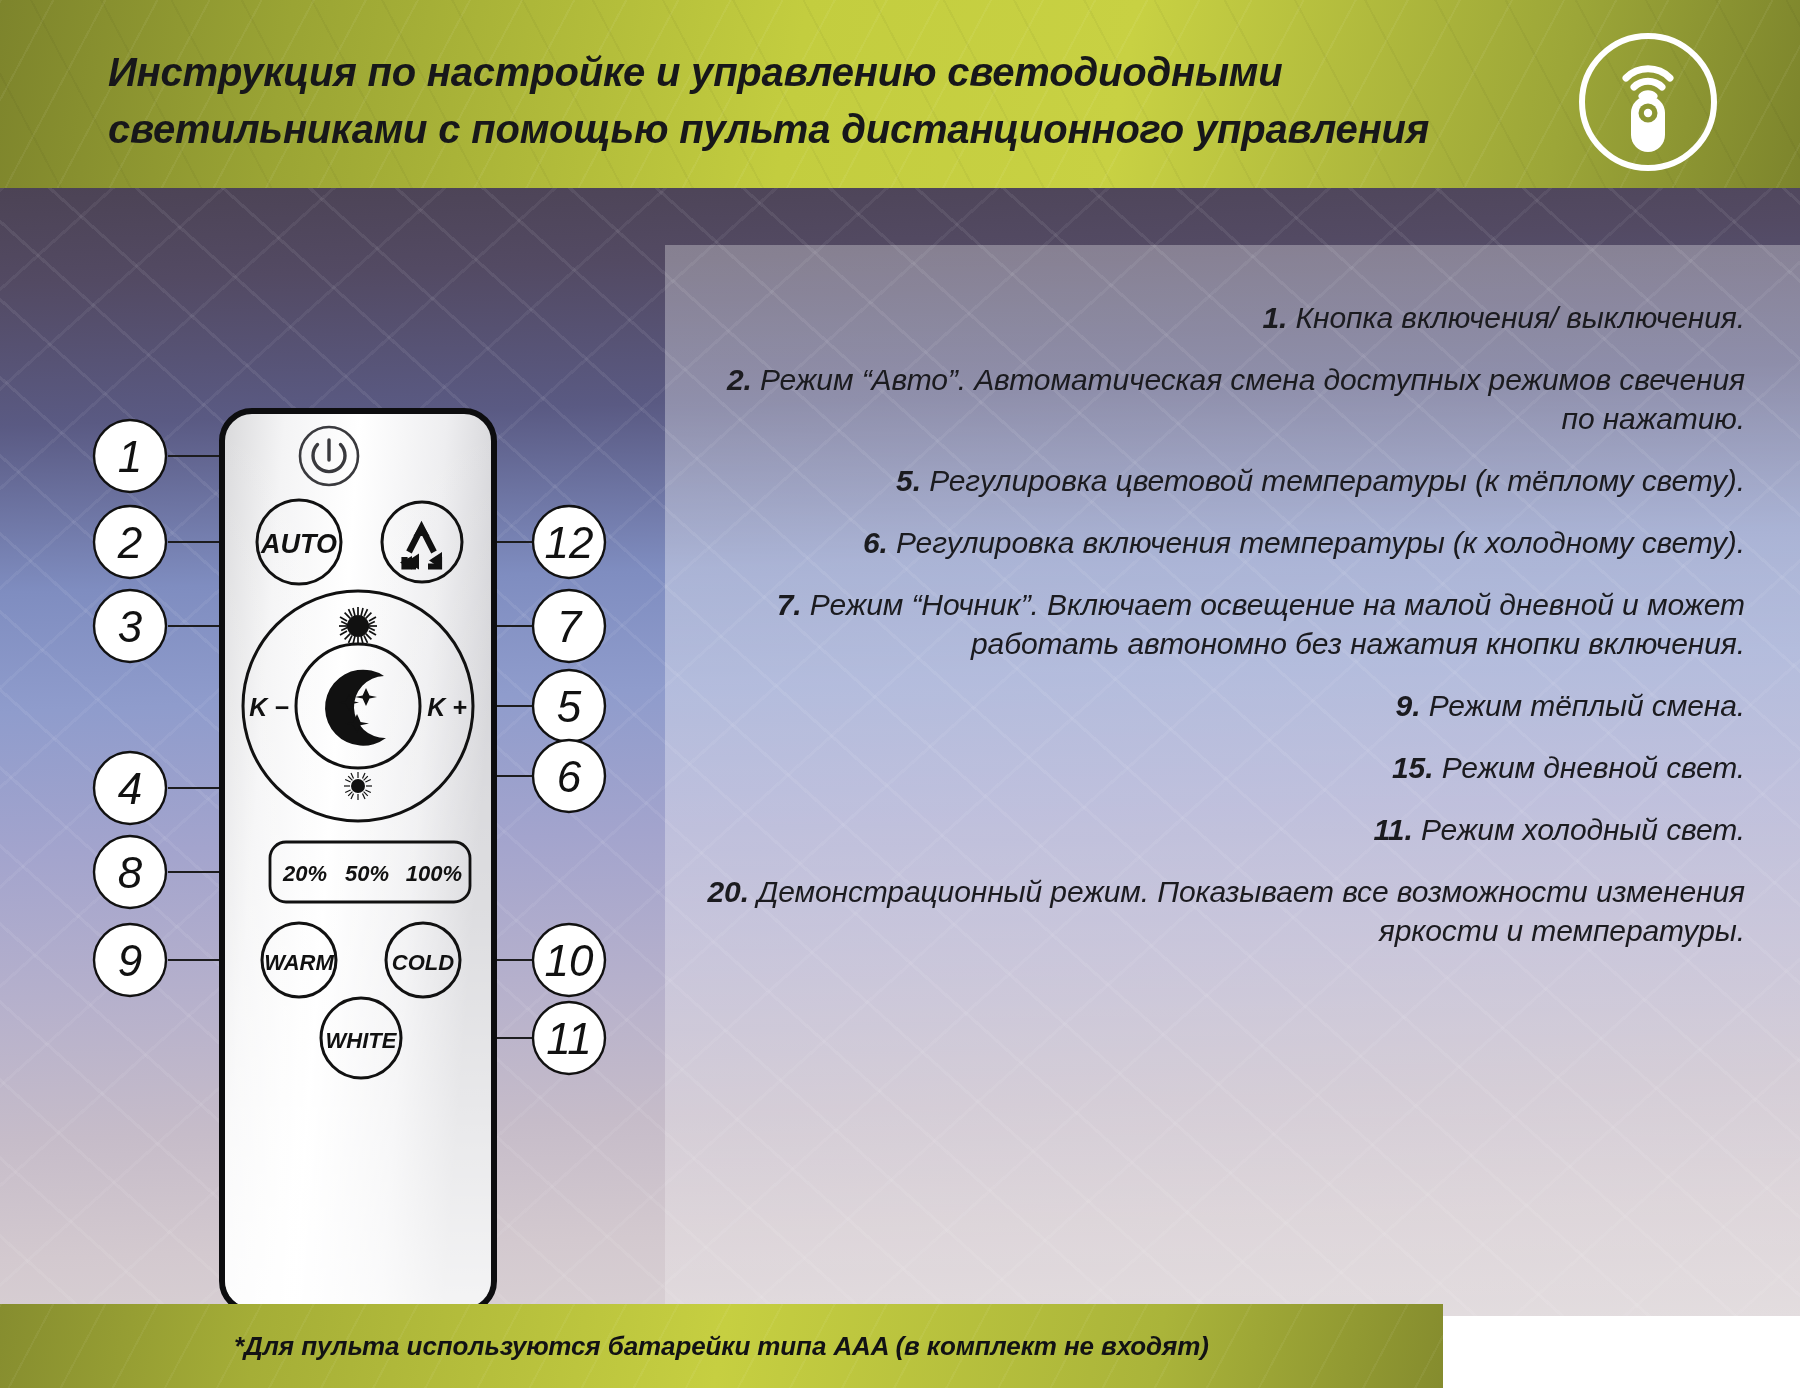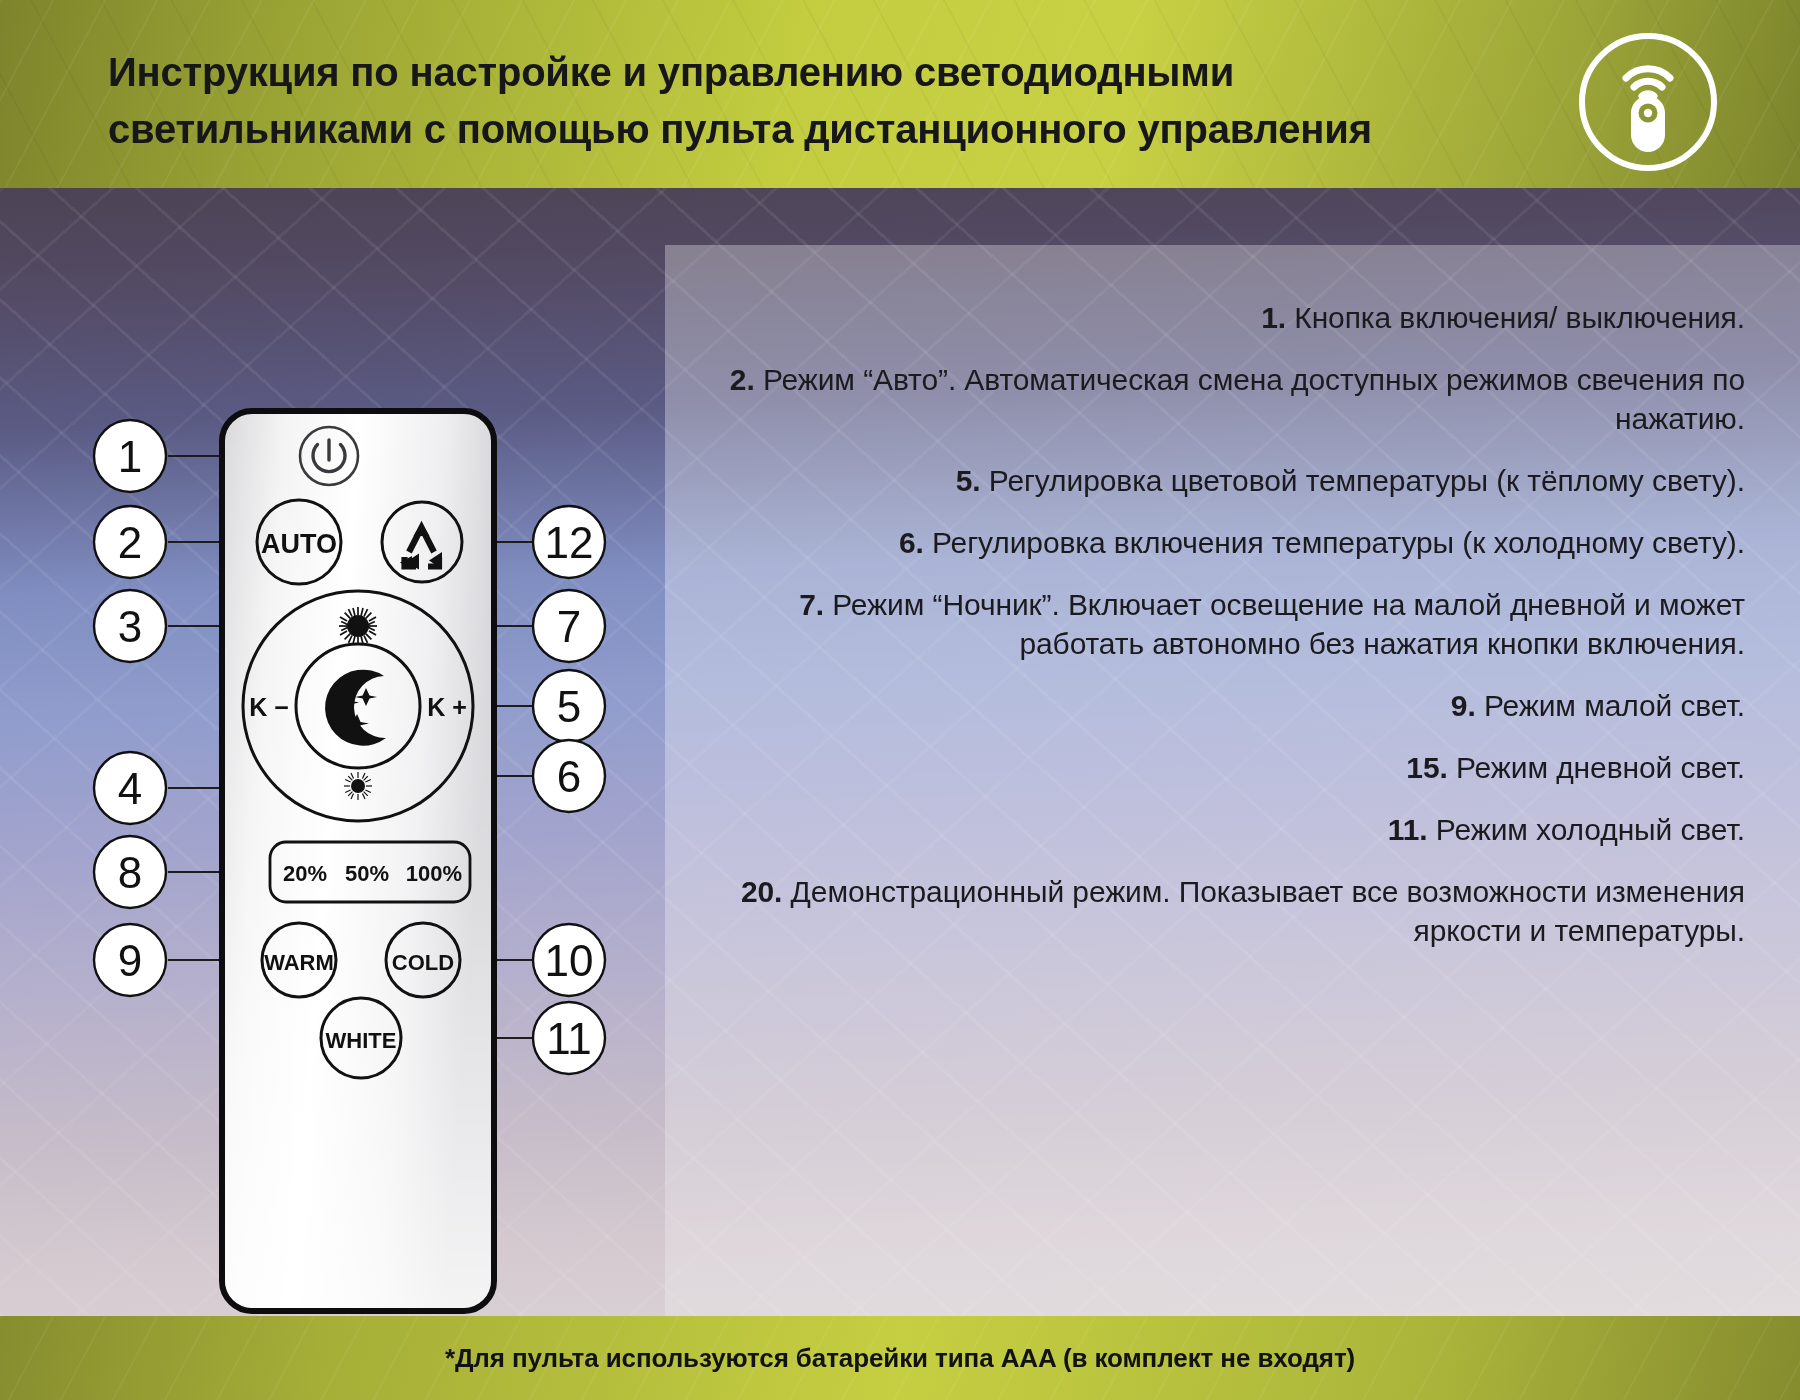--- a/index.html
+++ b/index.html
@@ -2,21 +2,21 @@
 <html lang="ru"><head>
 <meta charset="utf-8">
 <title>LED Remote Control Instruction</title>
 <style>
   html,body{margin:0;padding:0;}
   body{
     width:1800px;height:1400px;
     font-family:"Liberation Sans", sans-serif;
     overflow:hidden;background:#fff;
   }
-  .page{position:relative;width:1800px;height:1400px;overflow:hidden;}
+  .page{position:relative;width:1800px;height:1400px;overflow:hidden;font-style:italic;}
 
   
   .header{
     position:absolute;left:0;top:0;width:1800px;height:208px;
     background:
       repeating-linear-gradient(118deg, rgba(255,255,255,0.055) 0px, rgba(255,255,255,0.055) 2px, rgba(0,0,0,0) 2px, rgba(0,0,0,0) 46px),
       repeating-linear-gradient(62deg, rgba(0,0,0,0.035) 0px, rgba(0,0,0,0.035) 2px, rgba(0,0,0,0) 2px, rgba(0,0,0,0) 62px),
       linear-gradient(100deg,#7d842c 0%,#9aa434 16%,#c3cd3f 44%,#c8d143 62%,#9ca638 86%,#7c842c 100%);
     overflow:hidden;
   }
@@ -65,21 +65,21 @@
     position:absolute;left:705px;top:110px;width:1040px;text-align:right;
   }
   .li{
     font-size:30px;line-height:1.30;color:#1b1b1f;
     margin-bottom:23px;letter-spacing:-0.1px;
   }
   .li .num{font-weight:700;}
 
   
   .footer{
-    position:absolute;left:0;bottom:0;width:1800px;height:84px;
+    position:absolute;left:0;bottom:12px;width:1443px;height:84px;
     background:
       repeating-linear-gradient(118deg, rgba(255,255,255,0.05) 0px, rgba(255,255,255,0.05) 2px, rgba(0,0,0,0) 2px, rgba(0,0,0,0) 46px),
       linear-gradient(100deg,#868d2f 0%,#a5ae37 18%,#c6cf41 50%,#aab43a 80%,#858c2e 100%);
     display:flex;align-items:center;justify-content:center;
   }
   .footer-text{
     font-size:26px;font-weight:700;color:#121214;letter-spacing:-0.1px;
   }
 
   
@@ -358,21 +358,21 @@
       <div class="li">
         <span class="num">6.</span>
         <span>Регулировка включения температуры (к холодному свету).</span>
       </div>
       <div class="li">
         <span class="num">7.</span>
         <span>Режим “Ночник”. Включает освещение на малой дневной и может работать автономно без нажатия кнопки включения.</span>
       </div>
       <div class="li">
         <span class="num">9.</span>
-        <span>Режим малой свет.</span>
+        <span>Режим тёплый смена.</span>
       </div>
       <div class="li">
         <span class="num">15.</span>
         <span>Режим дневной свет.</span>
       </div>
       <div class="li">
         <span class="num">11.</span>
         <span>Режим холодный свет.</span>
       </div>
       <div class="li">

